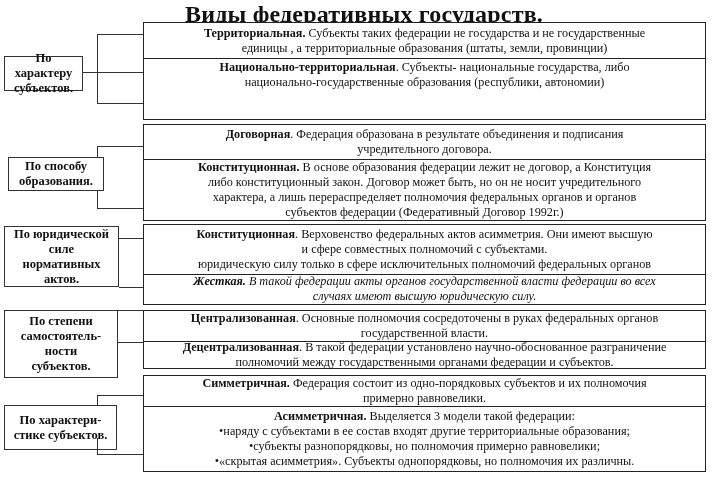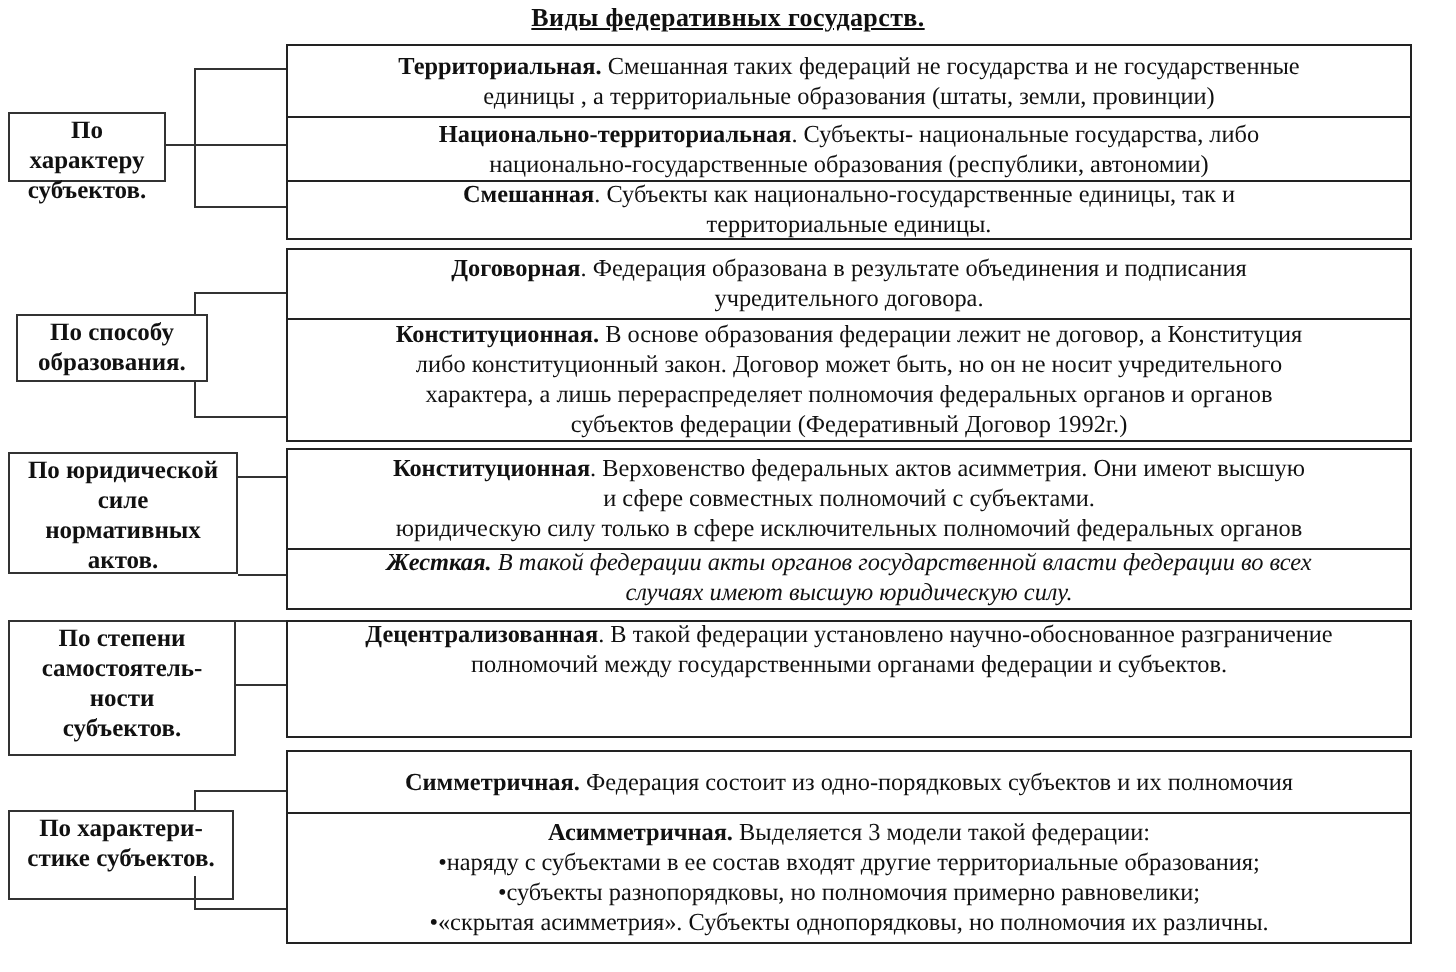--- a/index.html
+++ b/index.html
@@ -1,57 +1,53 @@
 <!DOCTYPE html>
 <html><head>
 <meta charset="utf-8">
 <style>
   html, body { margin:0; padding:0; background:#ffffff; }
   body { width:728px; height:486px; position:relative; overflow:hidden;
          font-family:"Liberation Serif","DejaVu Serif",serif; color:#111; }
   .title { position:absolute; left:0; width:728px; top:1px; text-align:center;
-           font-size:13px; font-weight:bold; text-decoration:underline; letter-spacing:0.2px; }
+           font-size:24px; font-weight:bold; text-decoration:underline; letter-spacing:0.2px; }
   .rbox { position:absolute; left:143px; width:563px; border:1.5px solid #222;
           box-sizing:border-box; background:#fff; }
   .cell { box-sizing:border-box; text-align:center; font-size:12.2px; line-height:15px;
           padding:1px 6px; display:flex; align-items:center; justify-content:center; flex-direction:column; }
   .cell + .cell { border-top:1.5px solid #222; }
   .cell b { font-weight:bold; }
   .lbox { position:absolute; border:1.5px solid #333; box-sizing:border-box; background:#fff;
           font-weight:bold; font-size:12.5px; line-height:15px; text-align:center;
-          display:flex; align-items:center; flex-direction:column; padding:1px 3px; }
+          display:flex; align-items:center; justify-content:center; flex-direction:column; padding:1px 3px; }
   .ln { position:absolute; background:#333; }
   .h { height:1px; }
   .v { width:1px; }
 </style>
 </head>
 <body>
 
 <div class="title">Виды федеративных государств.</div>
 
 <div class="lbox" style="left:4px;top:56px;width:79px;height:35px;">
   <span>По характеру</span>
   <span>субъектов.</span>
 </div>
 <div class="ln v" style="left:97px;top:34px;height:69px;"></div>
 <div class="ln h" style="left:97px;top:34px;width:46px;"></div>
 <div class="ln h" style="left:83px;top:72px;width:60px;"></div>
 <div class="ln h" style="left:97px;top:103px;width:46px;"></div>
 <div class="rbox" style="top:22px;height:98px;">
   <div class="cell" style="height:35px;">
-    <div><b>Территориальная.</b><span> Смешанная таких федераций не государства и не государственные</span></div>
+    <div><b>Территориальная.</b><span> Субъекты таких федерации не государства и не государственные</span></div>
     <div>единицы , а территориальные образования (штаты, земли, провинции)</div>
   </div>
   <div class="cell" style="height:32px;">
     <div><b>Национально-территориальная</b><span>. Субъекты- национальные государства, либо</span></div>
     <div>национально-государственные образования (республики, автономии)</div>
-  </div>
-  <div class="cell" style="height:28px;">
-    <div><b>Смешанная</b><span>. Субъекты как национально-государственные единицы, так и</span></div>
-    <div>территориальные единицы.</div>
   </div>
 </div>
 
 <div class="lbox" style="left:8px;top:157px;width:96px;height:34px;">
   <span>По способу</span>
   <span>образования.</span>
 </div>
 <div class="ln v" style="left:97px;top:146px;height:11px;"></div>
 <div class="ln v" style="left:97px;top:191px;height:17px;"></div>
 <div class="ln h" style="left:97px;top:146px;width:46px;"></div>
@@ -91,37 +87,42 @@
 
 <div class="lbox" style="left:4px;top:310px;width:114px;height:68px;">
   <span>По степени</span>
   <span>самостоятель-</span>
   <span>ности</span>
   <span>субъектов.</span>
 </div>
 <div class="ln h" style="left:118px;top:310px;width:25px;"></div>
 <div class="ln h" style="left:118px;top:342px;width:25px;"></div>
 <div class="rbox" style="top:310px;height:59px;">
+  <div class="cell" style="height:30px;">
+    <div><b>Централизованная</b><span>. Основные полномочия сосредоточены в руках федеральных органов</span></div>
+    <div>государственной власти.</div>
+  </div>
   <div class="cell" style="height:27px;padding-left:1px;padding-right:1px;">
     <div><b>Децентрализованная</b><span>. В такой федерации установлено научно-обоснованное разграничение</span></div>
     <div>полномочий между государственными органами федерации и субъектов.</div>
   </div>
 </div>
 
 <div class="lbox" style="left:4px;top:405px;width:113px;height:45px;">
   <span>По характери-</span>
   <span>стике субъектов.</span>
 </div>
 <div class="ln v" style="left:97px;top:395px;height:10px;"></div>
 <div class="ln v" style="left:97px;top:438px;height:16px;"></div>
 <div class="ln h" style="left:97px;top:395px;width:46px;"></div>
 <div class="ln h" style="left:97px;top:454px;width:46px;"></div>
 <div class="rbox" style="top:375px;height:97px;">
   <div class="cell" style="height:30px;">
     <div><b>Симметричная.</b><span> Федерация состоит из одно-порядковых субъектов и их полномочия</span></div>
+    <div>примерно равновелики.</div>
   </div>
   <div class="cell" style="height:64px;">
     <div><b>Асимметричная.</b><span> Выделяется 3 модели такой федерации:</span></div>
     <div>•наряду с субъектами в ее состав входят другие территориальные образования;</div>
     <div>•субъекты разнопорядковы, но полномочия примерно равновелики;</div>
     <div>•«скрытая асимметрия». Субъекты однопорядковы, но полномочия их различны.</div>
   </div>
 </div>
 
 </body></html>

